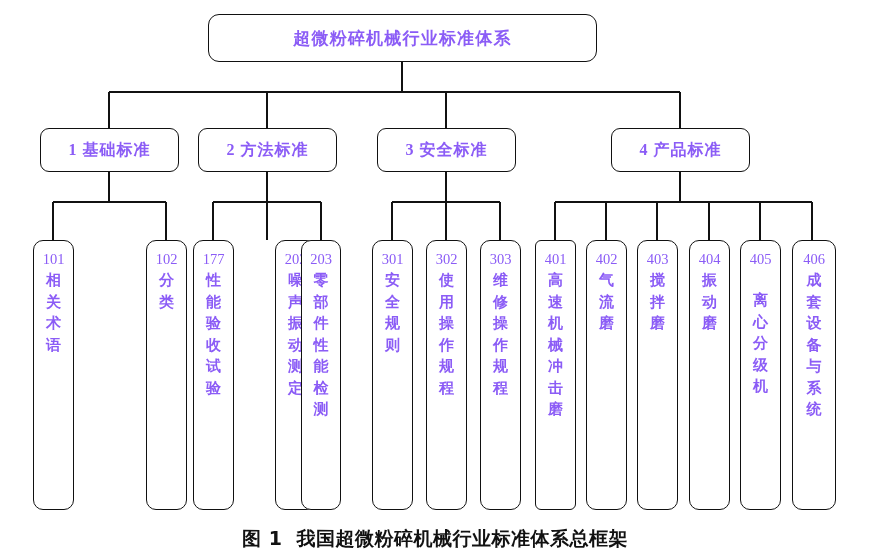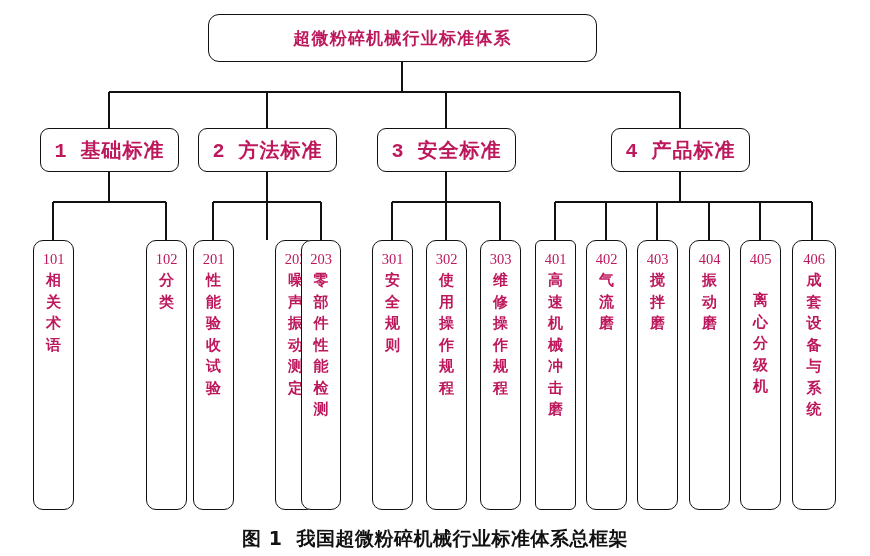--- a/index.html
+++ b/index.html
@@ -23,21 +23,21 @@
     top: 0;
     width: 870px;
     height: 556px;
     pointer-events: none;
   }
   .node {
     position: absolute;
     box-sizing: border-box;
     border: 1.6px solid #111111;
     background: #ffffff;
-    color: #be185d;
+    color: #8b5cf6;
     z-index: 2;
   }
   
   .node-root {
     border-radius: 11px;
     display: flex;
     align-items: center;
     justify-content: center;
   }
   .node-root .label {
@@ -48,24 +48,24 @@
     white-space: nowrap;
   }
   
   .node-cat {
     border-radius: 9px;
     display: flex;
     align-items: center;
     justify-content: center;
   }
   .node-cat .label {
-    font-size: 20px;
+    font-size: 16px;
     font-weight: bold;
     letter-spacing: 1px;
-    font-family: Liberation Mono, monospace;
+    font-family: Liberation Serif, serif;
     white-space: nowrap;
   }
   
   .node-leaf {
     border-radius: 10px;
     padding-top: 9px;
     display: flex;
     flex-direction: column;
     align-items: center;
   }
@@ -175,21 +175,21 @@
       </span>
   </div>
   <div class="node node-leaf" style="left:146px; top:240px; width:41px; height:270px;">
     <span class="leaf-code">102</span>
     <span class="leaf-text">
         <span>分</span>
         <span>类</span>
       </span>
   </div>
   <div class="node node-leaf" style="left:193px; top:240px; width:41px; height:270px;">
-    <span class="leaf-code">201</span>
+    <span class="leaf-code">177</span>
     <span class="leaf-text">
         <span>性</span>
         <span>能</span>
         <span>验</span>
         <span>收</span>
         <span>试</span>
         <span>验</span>
       </span>
   </div>
   <div class="node node-leaf" style="left:247px; top:240px; width:41px; height:270px;margin-left:28px;">

